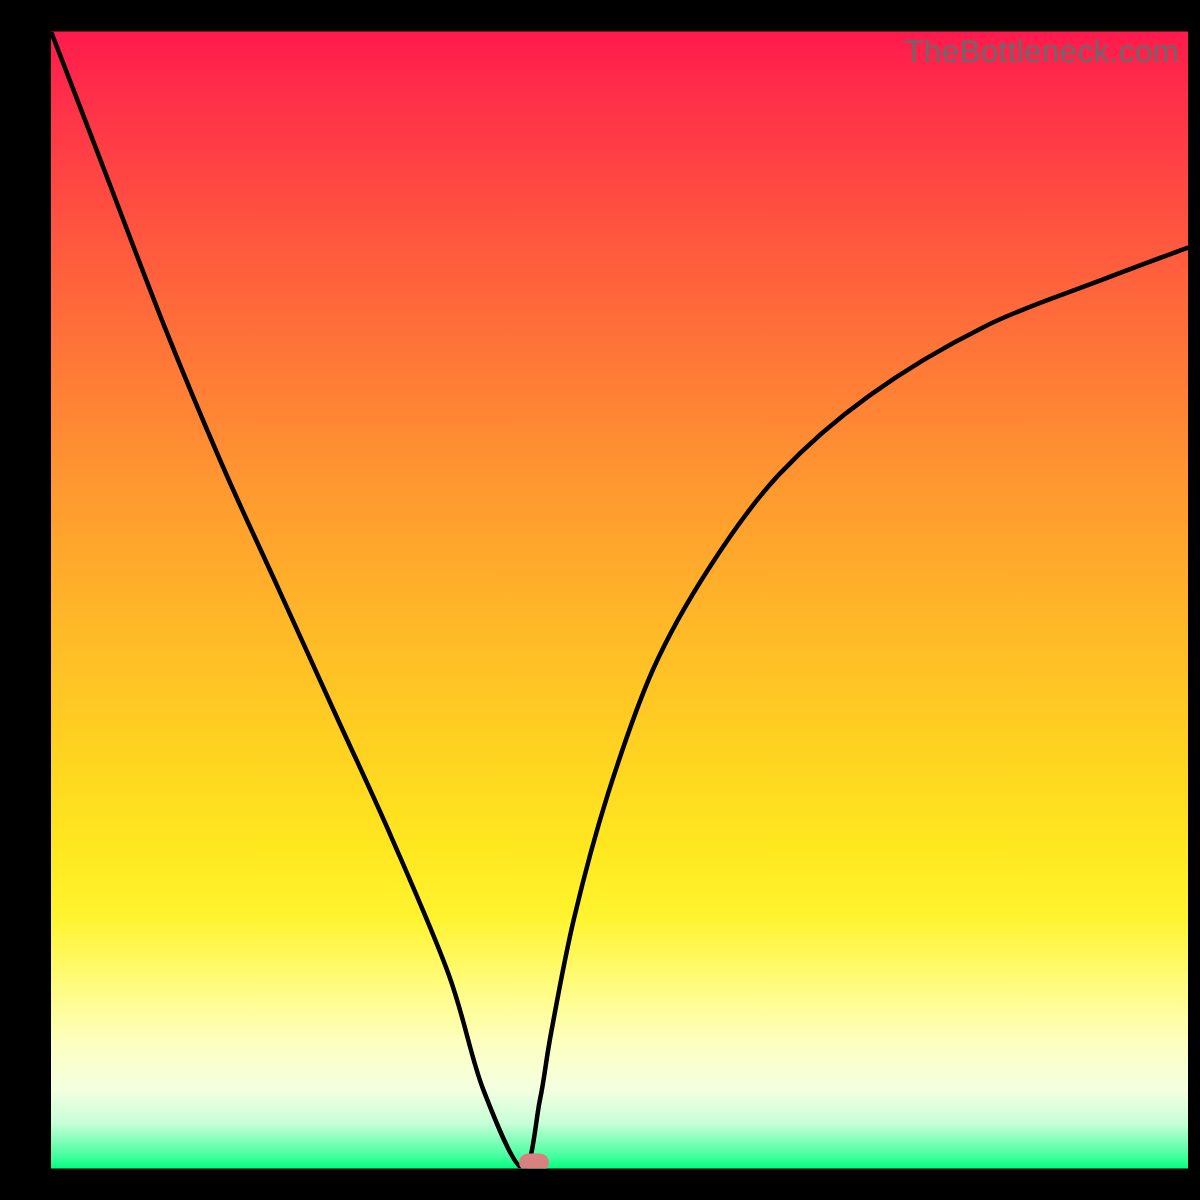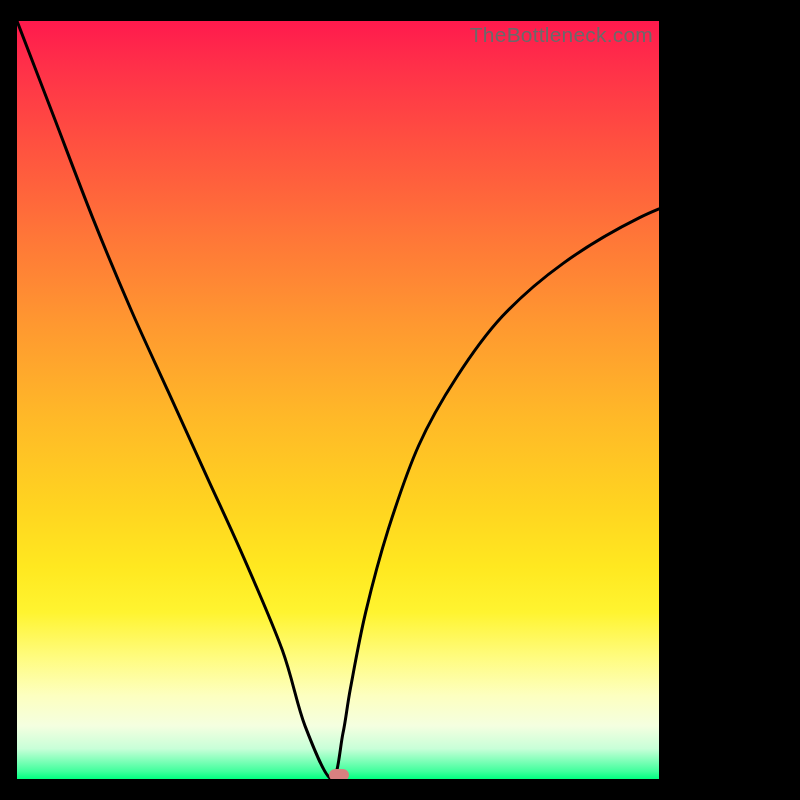--- a/index.html
+++ b/index.html
@@ -6,23 +6,23 @@
     margin: 0;
     padding: 0;
     width: 800px;
     height: 800px;
     background: #000;
     position: relative;
     font-family: Arial, Helvetica, sans-serif;
   }
   .frame {
     position: absolute;
-    left: 17px;
+    left: 34px;
     top: 21px;
-    width: 642px;
+    width: 758px;
     height: 758px;
     background: linear-gradient(to bottom,
       #ff1a4d 0%,
       #ff3049 6%,
       #ff5040 16%,
       #ff7538 28%,
       #ff9830 40%,
       #ffb828 52%,
       #ffd420 64%,
       #ffe820 72%,

